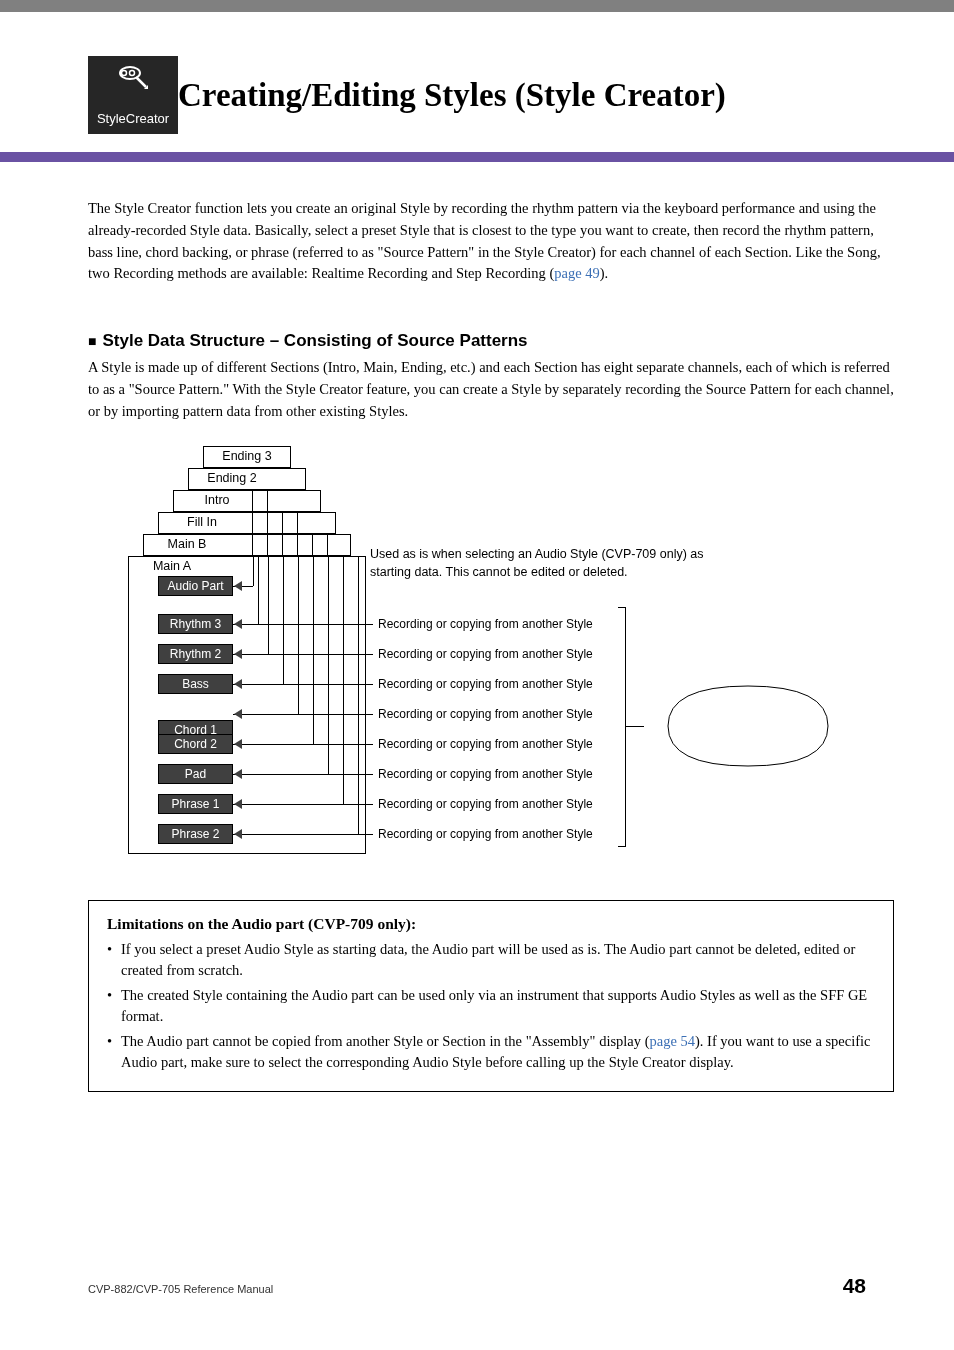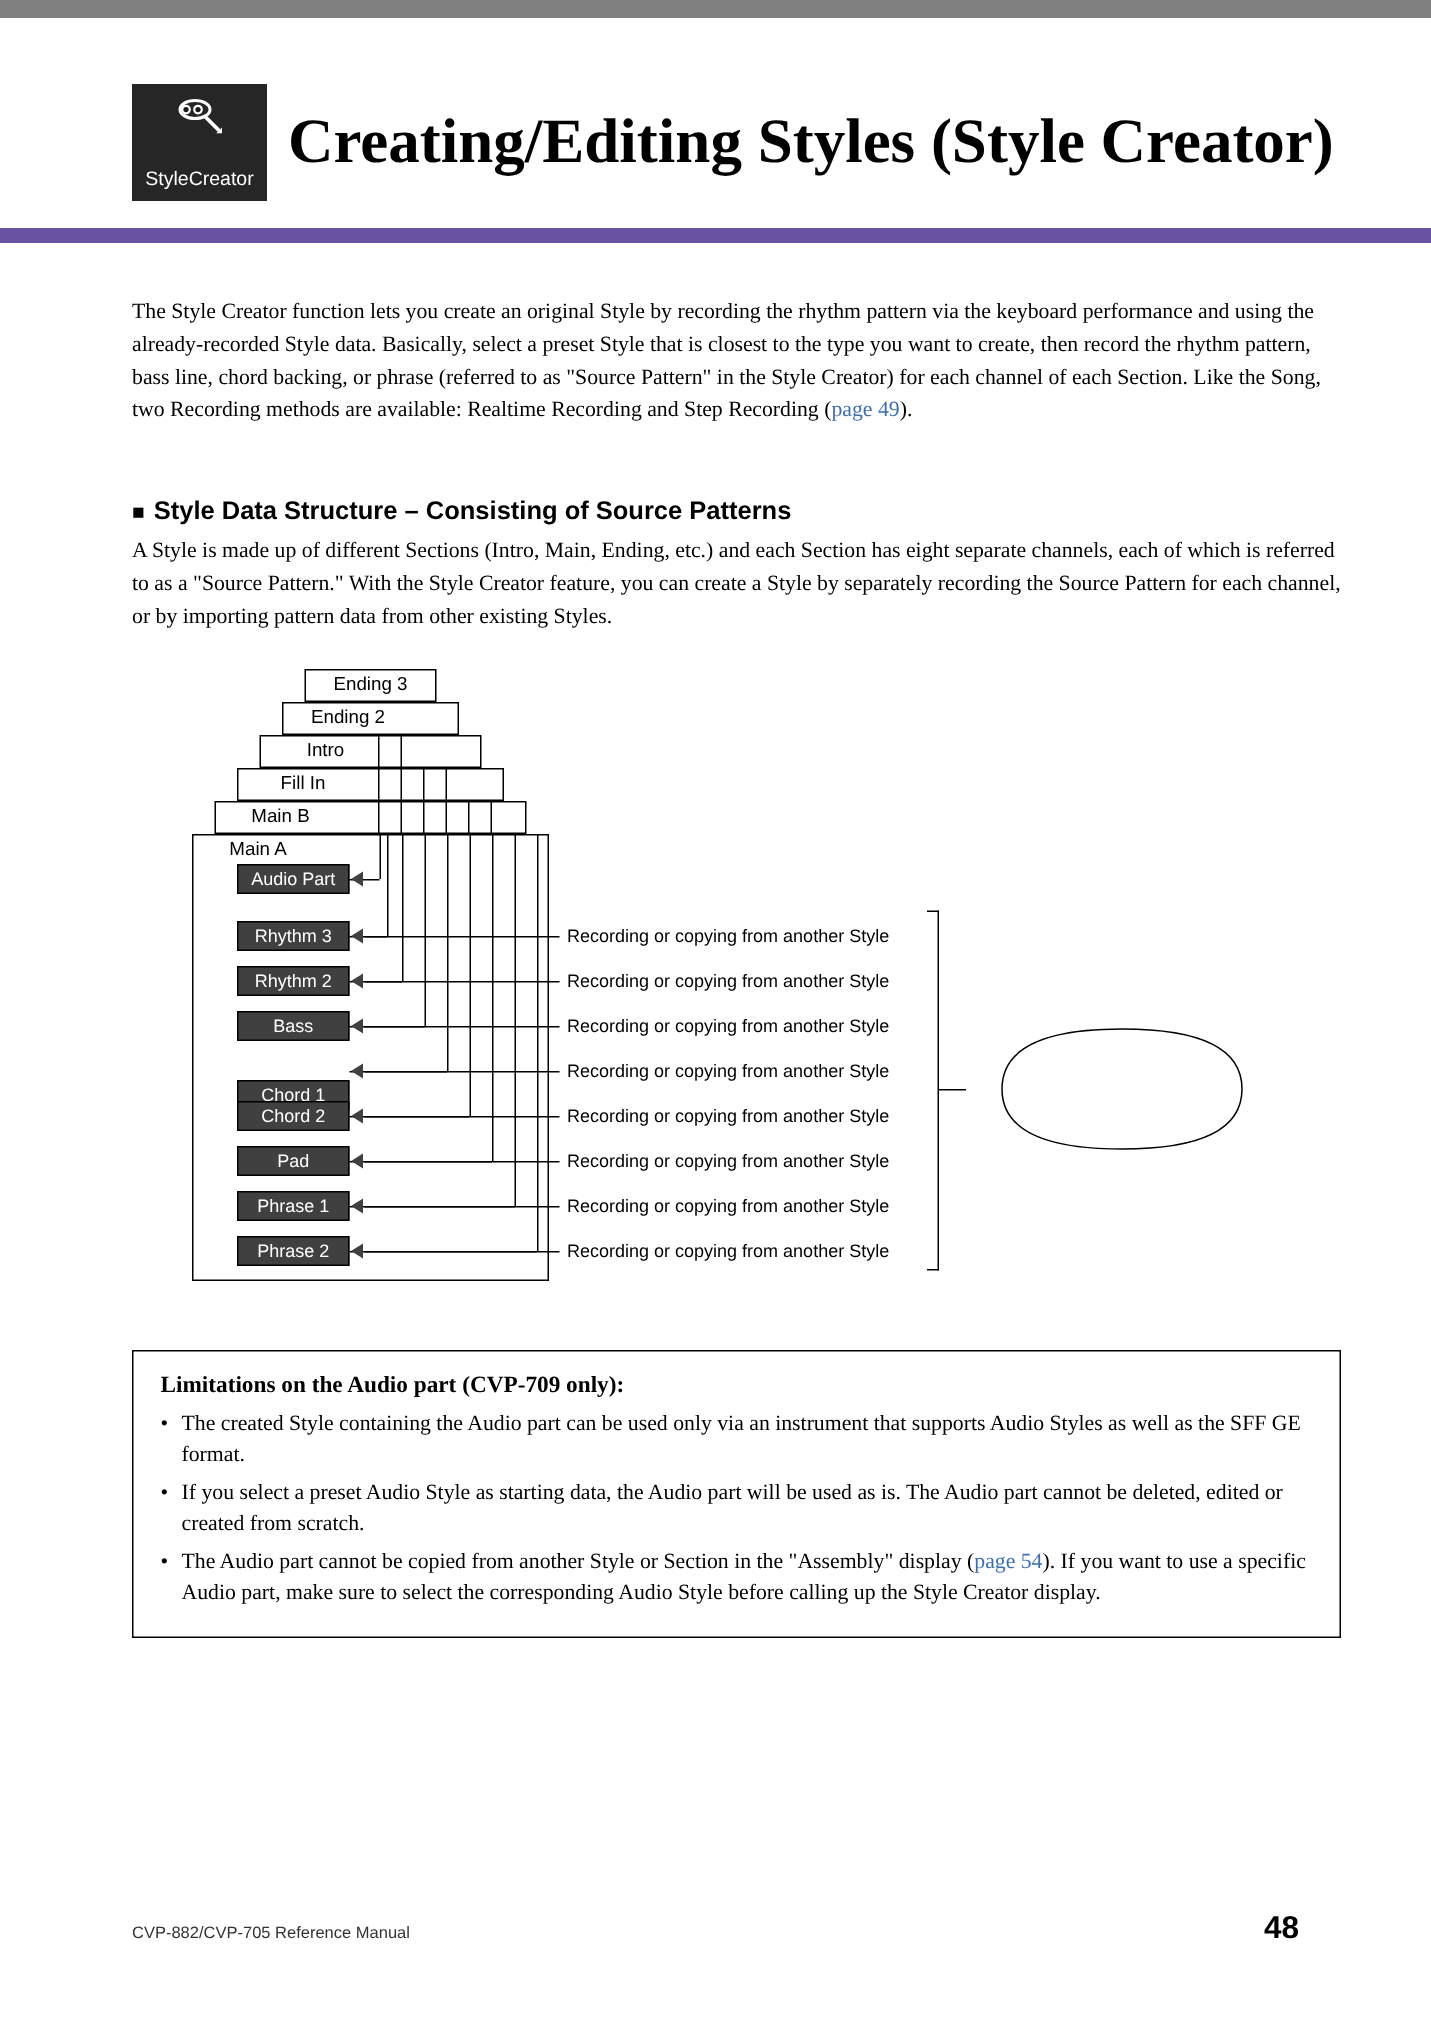--- a/index.html
+++ b/index.html
@@ -37,23 +37,23 @@
     font-size: 13px;
     gap: 22px;
   }
   .badge-icon {
     width: 30px;
     height: 24px;
     position: relative;
   }
   .badge-icon svg { width: 100%; height: 100%; }
   .page-title {
-    font-size: 42px;
+    font-size: 33px;
     font-weight: bold;
-    margin-left: 14px;
+    margin-left: 0;
     font-family: 'Times New Roman', serif;
   }
   .purple-bar {
     height: 10px;
     background: #6a52a3;
     margin-top: 18px;
   }
   .content {
     padding: 36px 60px 0 88px;
   }
@@ -292,20 +292,21 @@
     <div class="arrow-head-left" style="left:146px; top:135px;"></div>
     <div class="arrow-head-left" style="left:146px; top:173px;"></div>
     <div class="arrow-head-left" style="left:146px; top:203px;"></div>
     <div class="arrow-head-left" style="left:146px; top:233px;"></div>
     <div class="arrow-head-left" style="left:146px; top:263px;"></div>
     <div class="arrow-head-left" style="left:146px; top:293px;"></div>
     <div class="arrow-head-left" style="left:146px; top:323px;"></div>
     <div class="arrow-head-left" style="left:146px; top:353px;"></div>
     <div class="arrow-head-left" style="left:146px; top:383px;"></div>
 
+    <div class="audio-note" style="left:282px; top:100px; width:340px;">Used as is when selecting an Audio Style (CVP-709 only) as starting data. This cannot be edited or deleted.</div>
 
     <div class="arrow-line" style="left:155px; top:178px; width:130px;"></div>
     <div class="rec-label" style="left:290px; top:171px;">Recording or copying from another Style</div>
     <div class="arrow-line" style="left:155px; top:208px; width:130px;"></div>
     <div class="rec-label" style="left:290px; top:201px;">Recording or copying from another Style</div>
     <div class="arrow-line" style="left:155px; top:238px; width:130px;"></div>
     <div class="rec-label" style="left:290px; top:231px;">Recording or copying from another Style</div>
     <div class="arrow-line" style="left:155px; top:268px; width:130px;"></div>
     <div class="rec-label" style="left:290px; top:261px;">Recording or copying from another Style</div>
     <div class="arrow-line" style="left:155px; top:298px; width:130px;"></div>
@@ -324,24 +325,24 @@
       <svg viewBox="0 0 180 100">
         <path d="M 10 50 Q 10 10 90 10 Q 170 10 170 50 Q 170 90 90 90 Q 10 90 10 50 Z" fill="none" stroke="#000" stroke-width="1"></path>
       </svg>
     </div>
 
   </div>
 
   <div class="limitations-box">
     <div class="limitations-title">Limitations on the Audio part (CVP-709 only):</div>
     <div class="lim-item">
+      <span>If you select a preset Audio Style as starting data, the Audio part will be used as is. The Audio part cannot be deleted, edited or created from scratch.</span>
+    </div>
+    <div class="lim-item">
       <span>The created Style containing the Audio part can be used only via an instrument that supports Audio Styles as well as the SFF GE format.</span>
-    </div>
-    <div class="lim-item">
-      <span>If you select a preset Audio Style as starting data, the Audio part will be used as is. The Audio part cannot be deleted, edited or created from scratch.</span>
     </div>
     <div class="lim-item">
       <span>The Audio part cannot be copied from another Style or Section in the "Assembly" display (</span><span class="link">page 54</span><span>). If you want to use a specific Audio part, make sure to select the corresponding Audio Style before calling up the Style Creator display.</span>
     </div>
   </div>
 
 </div>
 
 <div class="footer">
   <span class="footer-left">CVP-882/CVP-705 Reference Manual</span>

